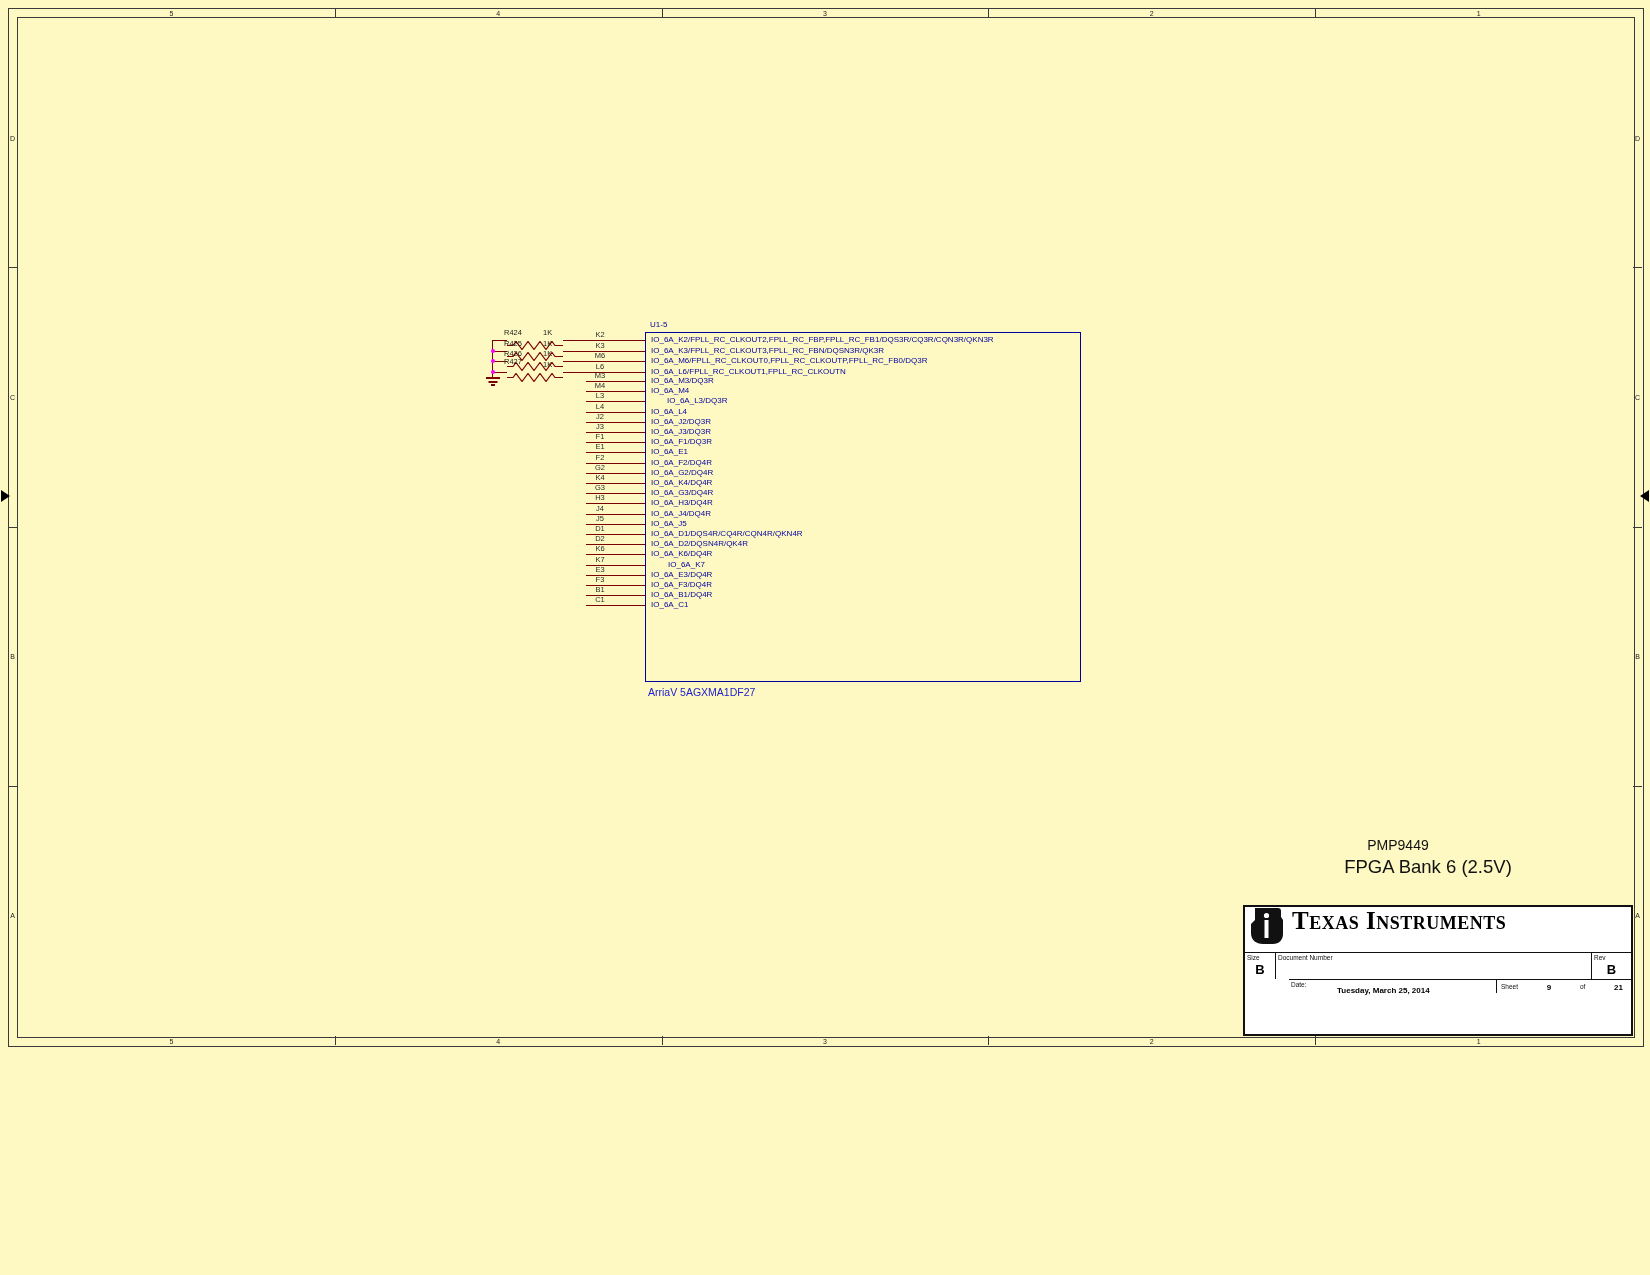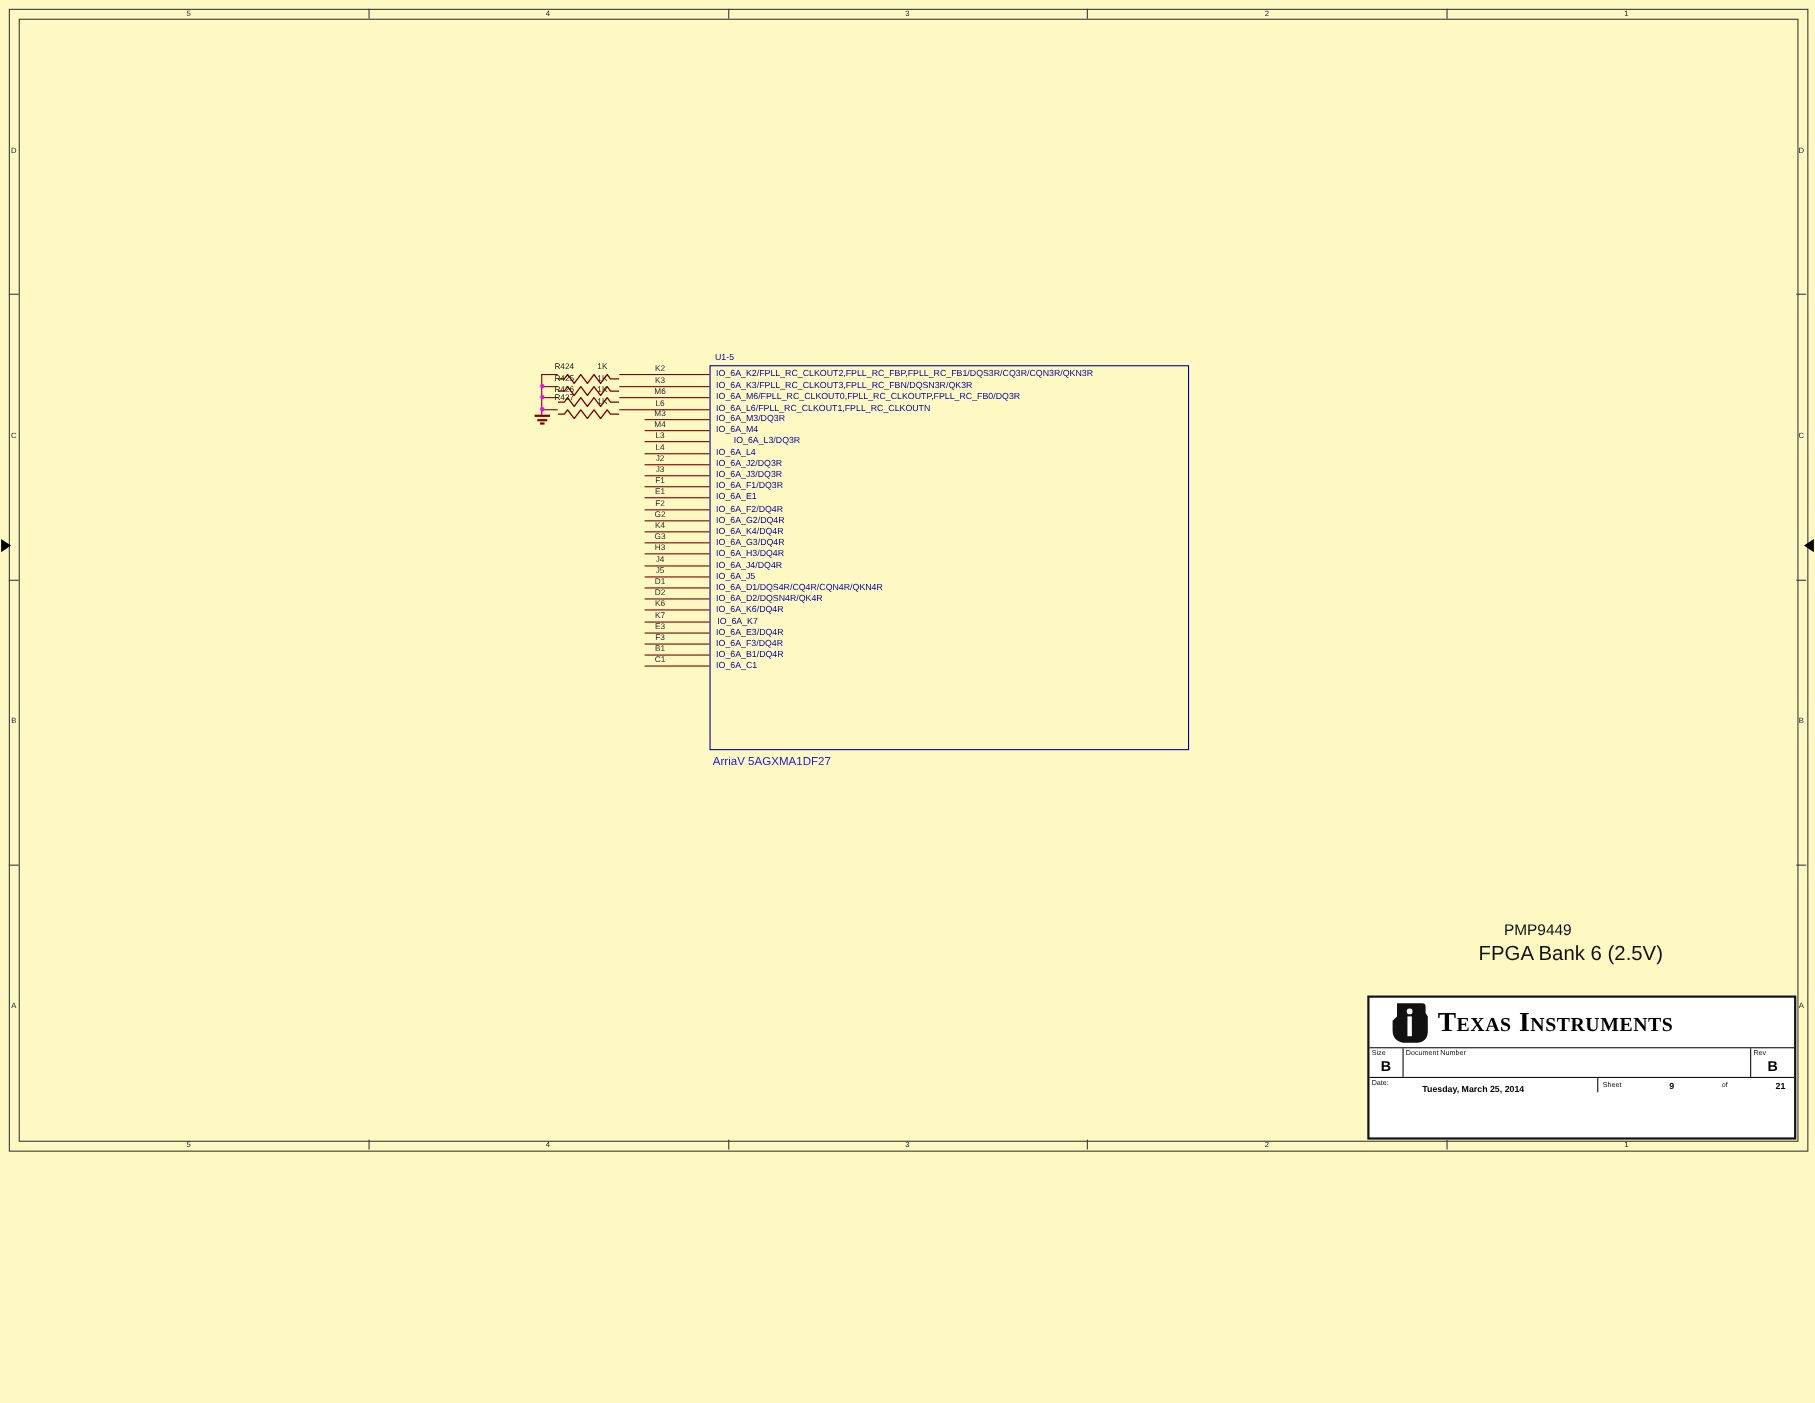--- a/index.html
+++ b/index.html
@@ -19,34 +19,34 @@
   .wire.v{width:1px;}
   .pin-num{position:absolute;font-size:7.5px;color:#2a2a2a;width:40px;text-align:center;line-height:1;}
   .pin-name{position:absolute;font-size:8px;color:#0000a0;white-space:nowrap;line-height:1;}
   .res{position:absolute;width:56px;height:9px;}
   .res-label{position:absolute;font-size:7.5px;color:#1a1a1a;line-height:1;white-space:nowrap;}
   .dot{position:absolute;width:4px;height:4px;border-radius:50%;background:#ff00ff;transform:translate(-50%,-50%);}
   .gnd-bar{position:absolute;height:2px;background:#7c0101;transform:translateX(-50%);}
   .proj-num{position:absolute;left:1298px;top:837px;width:200px;text-align:center;font-size:14px;color:#111;}
   .page-title-text{position:absolute;left:1268px;top:856px;width:320px;text-align:center;font-size:18.5px;color:#111;}
   #titleblock{position:absolute;left:1243px;top:905px;width:390px;height:131px;border:2px solid #111;background:#fff;box-sizing:border-box;}
-  .tb-logo{position:relative;height:45px;display:flex;align-items:center;gap:8px;padding-left:20px;box-sizing:border-box;}
+  .tb-logo{position:relative;height:45px;display:flex;gap:8px;padding-left:5px;box-sizing:border-box;}
   .ti-name{font-family:"Liberation Serif",serif;font-variant:small-caps;font-weight:bold;font-size:25px;color:#000;letter-spacing:.5px;white-space:nowrap;}
   .tb-title-row{position:relative;height:33px;border-top:1px solid #111;box-sizing:border-box;}
   .tb-label{font-size:6.5px;color:#111;line-height:1;}
   .tb-label.corner{position:absolute;left:2px;top:2px;}
   .tb-doc-title{position:absolute;left:0;right:0;top:9px;text-align:center;font-family:"Liberation Serif",serif;font-weight:bold;font-size:19px;color:#000;letter-spacing:.5px;}
   .tb-size-row{position:relative;height:27px;border-top:1px solid #111;display:flex;box-sizing:border-box;}
   .tb-cell{position:relative;box-sizing:border-box;}
   .tb-cell + .tb-cell{border-left:1px solid #111;}
   .cell-size{width:30px;}
   .cell-doc{flex:1;}
   .cell-rev{width:40px;}
   .big-letter{position:absolute;left:0;right:0;top:9px;text-align:center;font-size:13px;font-weight:bold;color:#000;}
-  .tb-date-row{position:relative;height:14px;border-top:1px solid #111;display:flex;box-sizing:border-box;}
+  .tb-date-row{position:relative;height:14px;border-top:1px solid #111;display:flex;box-sizing:border-box;margin-left:44px;}
   .cell-date{width:207px;}
   .cell-sheet{flex:1;display:flex;align-items:center;justify-content:space-between;padding:2px 8px 0 4px;}
   .tb-small{font-size:8px;font-weight:bold;color:#000;line-height:1;}
   .date-val{position:absolute;left:48px;top:7px;}
 </style>
 </head>
 <body>
 
 <div id="sheet">
 
@@ -154,21 +154,21 @@
       <span class="pin-num" style="left: 580px; top: 525px;">D1</span>
       <span class="pin-name" style="left: 651px; top: 530px;">IO_6A_D1/DQS4R/CQ4R/CQN4R/QKN4R</span>
       <div class="wire h" style="left: 586px; top: 544.2px; width: 59px;"></div>
       <span class="pin-num" style="left: 580px; top: 535.2px;">D2</span>
       <span class="pin-name" style="left: 651px; top: 540.2px;">IO_6A_D2/DQSN4R/QK4R</span>
       <div class="wire h" style="left: 586px; top: 554.4px; width: 59px;"></div>
       <span class="pin-num" style="left: 580px; top: 545.4px;">K6</span>
       <span class="pin-name" style="left: 651px; top: 550.4px;">IO_6A_K6/DQ4R</span>
       <div class="wire h" style="left: 586px; top: 564.6px; width: 59px;"></div>
       <span class="pin-num" style="left: 580px; top: 555.6px;">K7</span>
-      <span class="pin-name" style="left: 652px; top: 560.6px;">IO_6A_K7</span>
+      <span class="pin-name" style="left: 668px; top: 560.6px;">IO_6A_K7</span>
       <div class="wire h" style="left: 586px; top: 574.8px; width: 59px;"></div>
       <span class="pin-num" style="left: 580px; top: 565.8px;">E3</span>
       <span class="pin-name" style="left: 651px; top: 570.8px;">IO_6A_E3/DQ4R</span>
       <div class="wire h" style="left: 586px; top: 585px; width: 59px;"></div>
       <span class="pin-num" style="left: 580px; top: 576px;">F3</span>
       <span class="pin-name" style="left: 651px; top: 581px;">IO_6A_F3/DQ4R</span>
       <div class="wire h" style="left: 586px; top: 595.2px; width: 59px;"></div>
       <span class="pin-num" style="left: 580px; top: 586.2px;">B1</span>
       <span class="pin-name" style="left: 651px; top: 591.2px;">IO_6A_B1/DQ4R</span>
       <div class="wire h" style="left: 586px; top: 605.4px; width: 59px;"></div>

